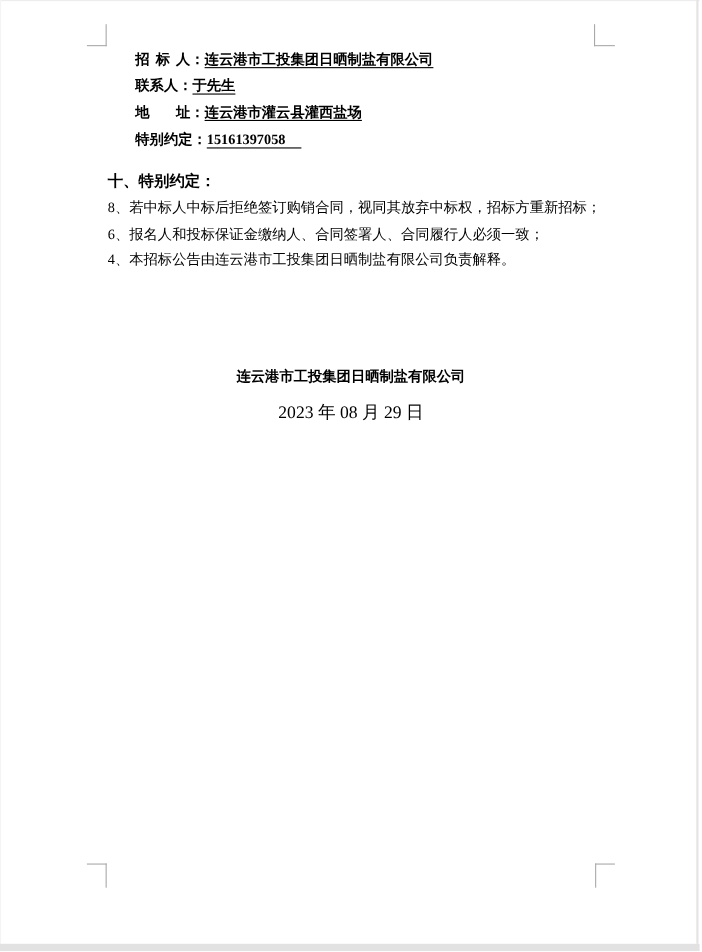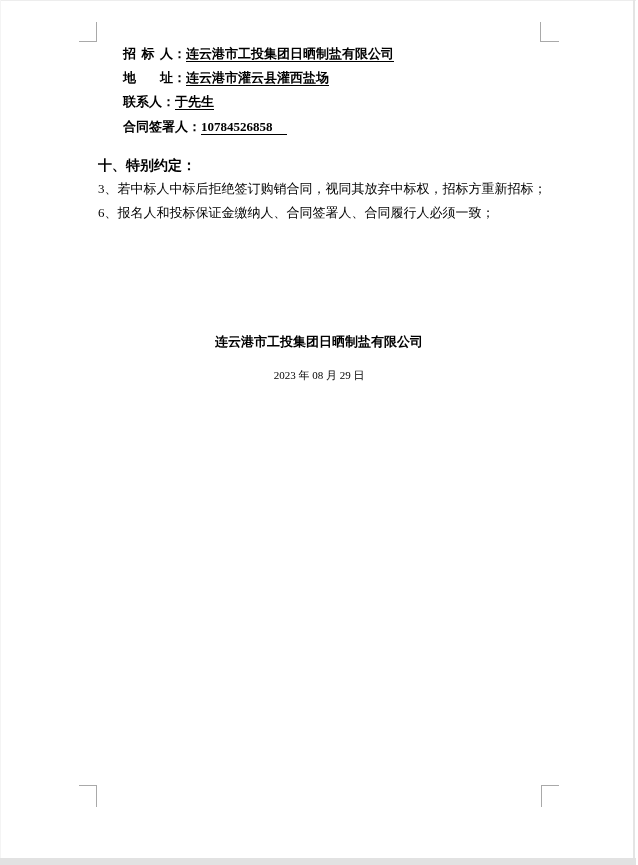--- a/index.html
+++ b/index.html
@@ -76,45 +76,46 @@
     font-size: 13px;
     font-weight: bold;
     line-height: 23px;
   }
   .sig-date {
     position: absolute;
     left: 97px;
     top: 364px;
     width: 444px;
     text-align: center;
-    font-size: 11px;
+    font-size: 16px;
     line-height: 23px;
   }
 </style>
 </head>
 <body>
 
 <div class="page">
 
   <div class="mark mark-tl"></div>
   <div class="mark mark-tr"></div>
   <div class="mark mark-bl"></div>
   <div class="mark mark-br"></div>
 
   <div class="contact">
     <div class="c-line"><span class="lbl jus">招标人</span><span>：</span><span class="u">连云港市工投集团日晒制盐有限公司</span></div>
+    <div class="c-line"><span class="lbl">联系人</span><span>：</span><span class="u">于先生</span></div>
     <div class="c-line"><span class="lbl jus">地址</span><span>：</span><span class="u">连云港市灌云县灌西盐场</span></div>
-    <div class="c-line"><span class="lbl">联系人</span><span>：</span><span class="u">于先生</span></div>
-    <div class="c-line"><span class="lbl">合同签署人</span><span>：</span><span class="u pad-tail">10784526858</span></div>
+    <div class="c-line"><span class="lbl">特别约定</span><span>：</span><span class="u pad-tail">15161397058</span></div>
   </div>
 
   <div class="section">
     <div class="heading">十、特别约定：</div>
-    <p class="clause">3、若中标人中标后拒绝签订购销合同，视同其放弃中标权，招标方重新招标；</p>
+    <p class="clause">8、若中标人中标后拒绝签订购销合同，视同其放弃中标权，招标方重新招标；</p>
     <p class="clause">6、报名人和投标保证金缴纳人、合同签署人、合同履行人必须一致；</p>
+    <p class="clause">4、本招标公告由连云港市工投集团日晒制盐有限公司负责解释。</p>
   </div>
 
   <div class="sig-company">连云港市工投集团日晒制盐有限公司</div>
   <div class="sig-date">2023 年 08 月 29 日</div>
 
   <div class="edge-top"></div>
   <div class="edge-left"></div>
   <div class="edge-right"></div>
   <div class="edge-bottom"></div>
 

